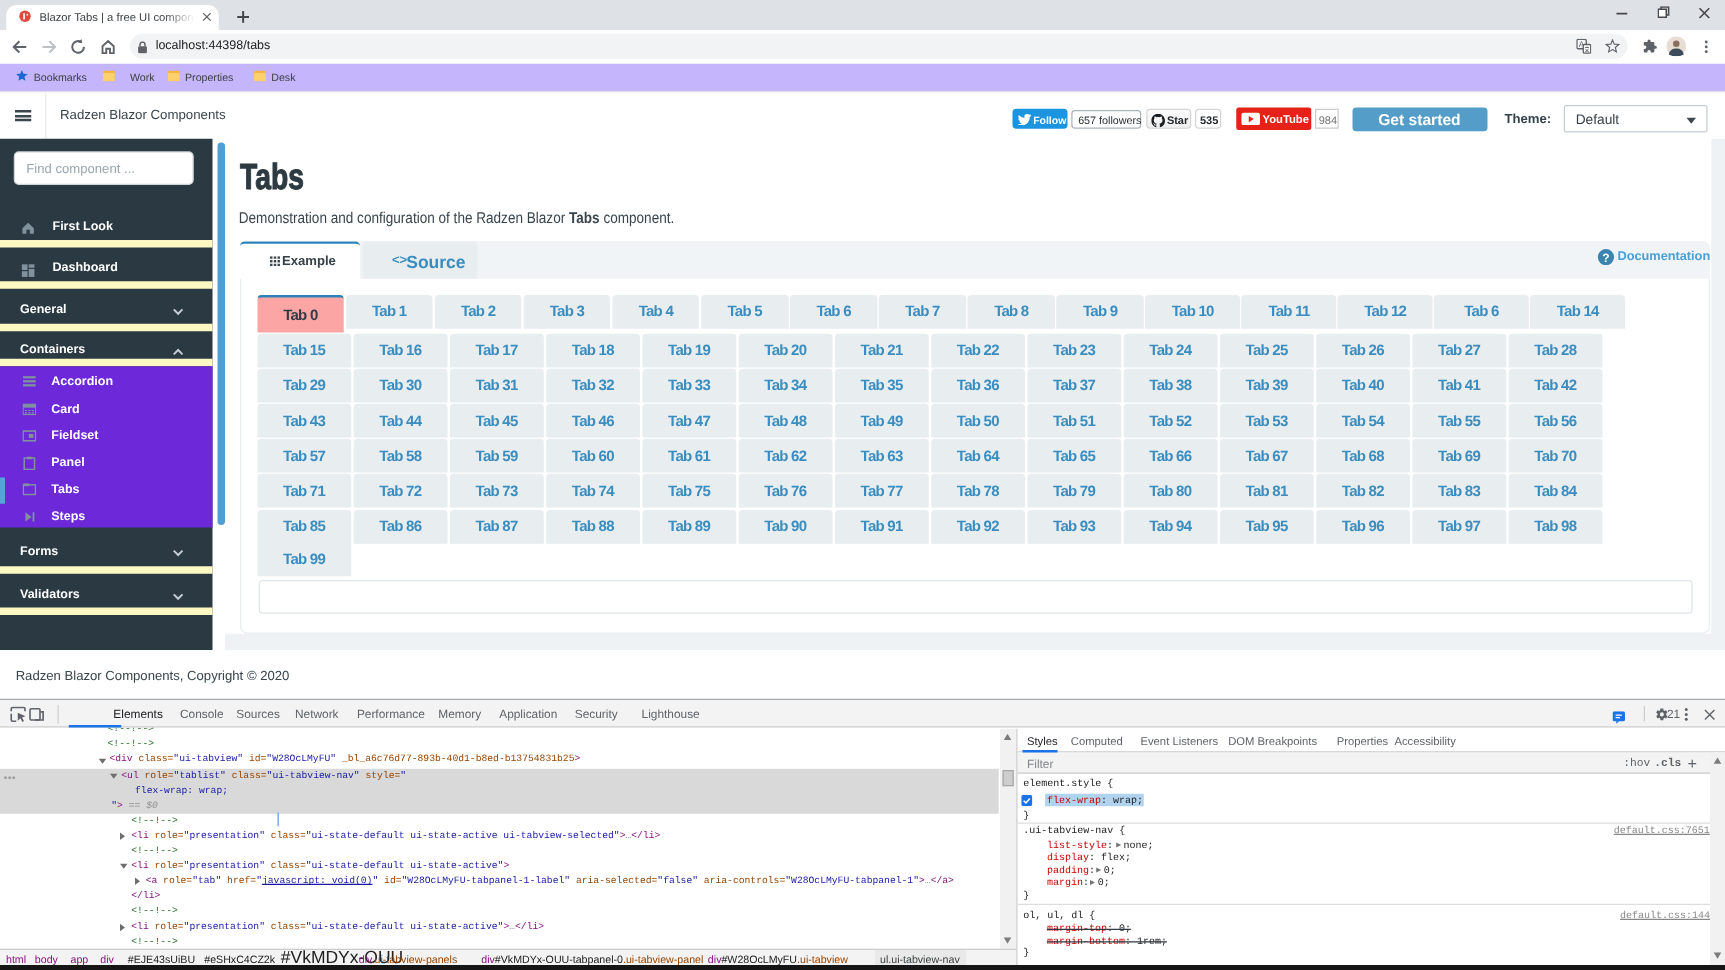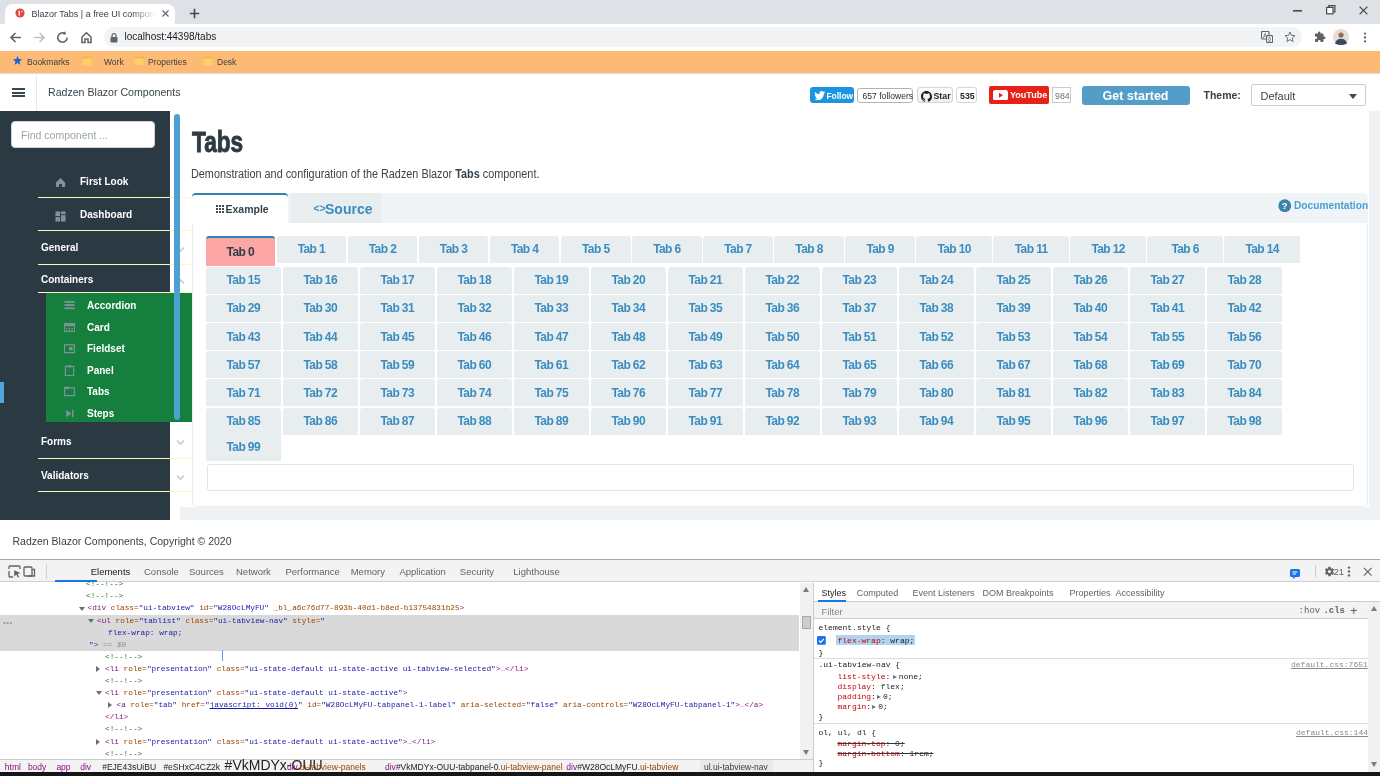--- a/index.html
+++ b/index.html
@@ -13,39 +13,39 @@
 #tabstrip { left:0; top:0; width:1380px; height:23.5px; background:#dee1e6; }
 #btab { left:4.5px; top:4px; width:170px; height:19.5px; background:#fff;
   border-radius:8px 8px 0 0; }
 #btab .title { position:absolute; left:27px; top:5px; font-size:9px; color:#3c4043;
   white-space:nowrap; width:124px; overflow:hidden;
   -webkit-mask-image:linear-gradient(90deg,#000 80%,transparent); }
 #toolbar { left:0; top:23.5px; width:1380px; height:27.5px; background:#fff; }
 #omnibox { left:104px; top:26.5px; width:1198px; height:20px; background:#f1f3f4;
   border-radius:10px; }
 #omnibox .url { position:absolute; left:20.5px; top:4.5px; font-size:10px; color:#202124; }
-#bookmarks { left:0; top:51px; width:1380px; height:21.5px; background:#fdba74; }
+#bookmarks { left:0; top:51px; width:1380px; height:21.5px; background:#c4b5fd; }
 .bmtext { position:absolute; top:6px; font-size:8.5px; color:#3c4043; }
 #chromeline { left:0; top:72.5px; width:1380px; height:1px; background:#dadce0; }
 
 
 #appheader { left:0; top:73.5px; width:1380px; height:37.5px; background:#fff; }
 #vline { left:36px; top:73.5px; width:1px; height:37.5px; background:#e8eaec; }
 #apptitle { left:48px; top:85.5px; font-size:10.6px; color:#38444c; }
 
 
 #sidebar { left:0; top:111px; width:170px; height:409px; background:#2b3942; }
 #sidescroll { left:173.5px; top:114px; width:6px; height:306px; background:#4e9fd4; border-radius:3px; }
 #findbox { position:absolute; left:11px; top:10px; width:144px; height:26.5px; background:#fff;
   border-radius:4px; border:1px solid #cfd4d8; }
 #findbox span { position:absolute; left:9px; top:7px; font-size:10.5px; color:#9aa6ad; }
-.navrow { position:absolute; left:0; width:170px; border-bottom:1px solid #fef9c3;margin-left:38px; }
+.navrow { position:absolute; left:0; width:170px; border-bottom:6px solid #fef9c3; }
 .navrow .lbl { position:absolute; left:42px; font-size:10px; font-weight:700; color:#fff; }
-.navrow .glbl { position:absolute; left:3px; font-size:10px; font-weight:700; color:#fff; }
-#submenu { position:absolute; left:0; top:182px; width:170px; height:128.5px; background:#15803d;margin-left:46px; }
+.navrow .glbl { position:absolute; left:16px; font-size:10px; font-weight:700; color:#fff; }
+#submenu { position:absolute; left:0; top:182px; width:170px; height:128.5px; background:#6d28d9; }
 .subrow { position:absolute; left:0; width:170px; height:21.5px; }
 .subrow .slbl { position:absolute; left:41px; top:5px; font-size:10px; font-weight:700; color:#fff; }
 #selbar { position:absolute; left:0; top:270.5px; width:3.5px; height:21px; background:#53a6d7; }
 #greyband { left:180px; top:506.7px; width:1200px; height:15.3px; background:#eff2f5; }
 #h1 { left:192px; top:126px; font-size:29px; font-weight:700; color:#2e3a41; display:inline-block; transform:scaleX(0.78); transform-origin:left top; white-space:nowrap; -webkit-text-stroke:0.9px #2e3a41; }
 #desc { left:191px; top:167px; font-size:12.5px; color:#39454d; display:inline-block; transform:scaleX(0.868); transform-origin:left top; white-space:nowrap; }
 #card { left:192px; top:192.5px; width:1176px; height:314px; background:#fff;
   border:1px solid #e9edf0; border-radius:6px; }
 #navstrip { left:192px; top:192.5px; width:1176px; height:30px; background:#f1f4f6;
   border-radius:6px 6px 0 0; }

